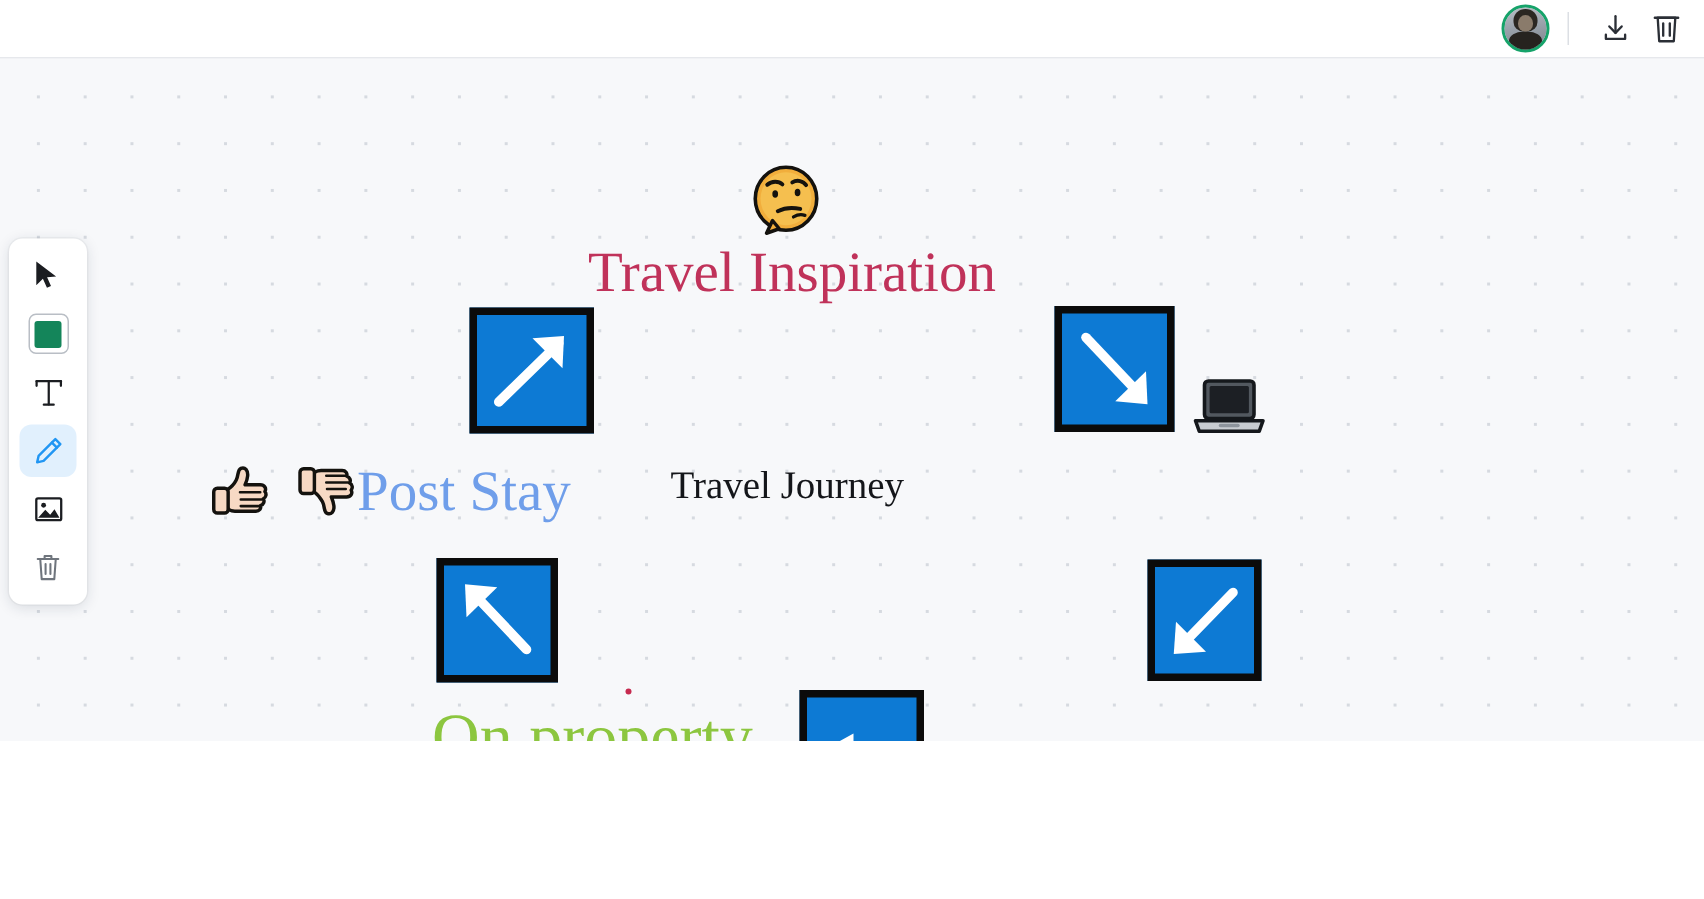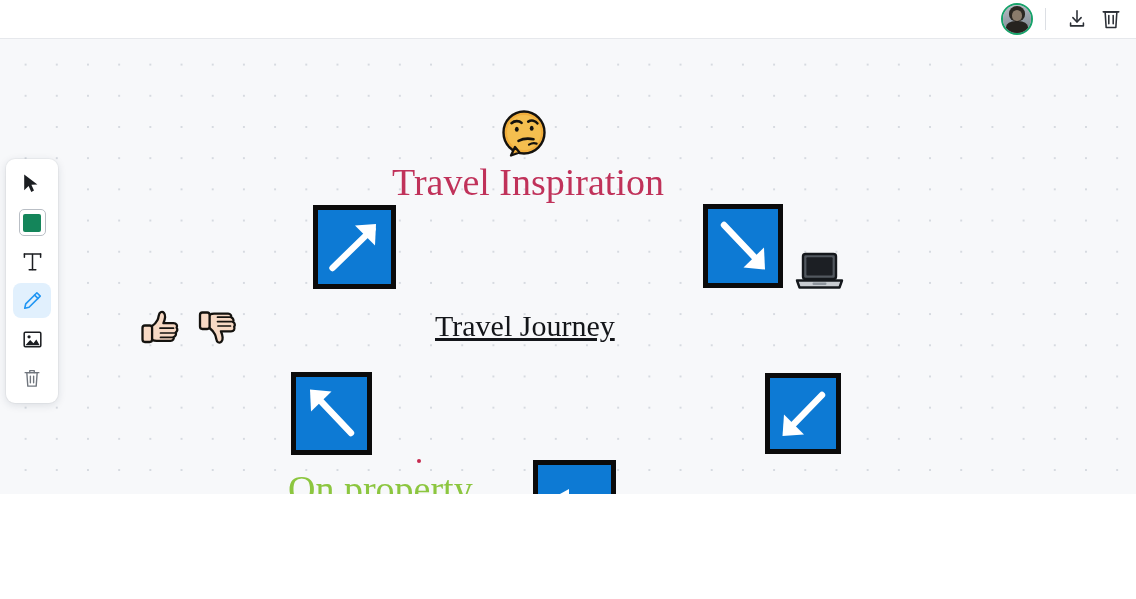--- a/index.html
+++ b/index.html
@@ -309,41 +309,42 @@
     </div>
 
     <div class="pic" style="left:198px; top:264px;">
       <svg width="44" height="46" viewBox="0 0 44 46">
         <path d="M11 24.5 C11 24.5 15 27.6 17 31.5 C18.7 34.9 17.7 38.3 20.1 39.3 C22.9 40.4 24.9 37.9 24.6 34.3 C24.4 31.8 22.9 28.3 22.9 28.3 L33 28.3 C35.9 28.3 37.3 25.9 36.1 23.7 C37.4 22.3 36.9 19.9 35.1 19 C36.1 17.3 35.2 15.1 33.2 14.4 C33.7 12.6 32.5 10.7 30.1 10.7 L16.1 10.7 C13.1 10.7 11 12.1 11 14.1 Z" fill="#f7d9c4" stroke="#14120e" stroke-width="2.3" stroke-linejoin="round"></path>
         <rect x="2" y="9.5" width="9.6" height="16.5" rx="2.4" fill="#f7d9c4" stroke="#14120e" stroke-width="2.3"></rect>
         <path d="M19.5 14.2 L33 14.2 M19.5 18.6 L34 18.6 M20 23 L32.5 23" stroke="#14120e" stroke-width="1.7" stroke-linecap="round" fill="none"></path>
       </svg>
     </div>
 
-
-    <div class="node-label" style="left:435px; top:272px; color:#14161a; font-size:30px;text-decoration:underline;">Travel Journey</div>
+    <div class="node-label" style="left:238px; top:270px; color:#6f9eea; font-size:38px;">Post Stay</div>
+
+    <div class="node-label" style="left:447px; top:272px; color:#14161a; font-size:26px;">Travel Journey</div>
 
 
     <div class="arrow-box" style="left:291px; top:333px; width:81px; height:83px;">
       <svg viewBox="0 0 71 73">
         <path d="M55 56 L19 18" stroke="#ffffff" stroke-width="6.4" stroke-linecap="round" fill="none"></path>
         <path d="M14 12.5 L35.5 14.5 L15 34.5 Z" fill="#ffffff"></path>
       </svg>
     </div>
 
     <div class="arrow-box" style="left:765px; top:334px; width:76px; height:81px;">
       <svg viewBox="0 0 66 71">
         <path d="M52 17 L18 52" stroke="#ffffff" stroke-width="6.4" stroke-linecap="round" fill="none"></path>
         <path d="M12.5 58 L14 36.5 L34 56.5 Z" fill="#ffffff"></path>
       </svg>
     </div>
 
     <div class="red-dot" style="left:417px; top:420px;"></div>
 
-    <div class="node-label" style="left:288px; top:431px; color:#8cc63f; font-size:38px;">On property</div>
+    <div class="node-label" style="left:288px; top:431px; color:#8cc63f; font-size:44px;">On property</div>
 
     <div class="arrow-box" style="left:533px; top:421px; width:83px; height:80px;">
       <svg viewBox="0 0 73 70">
         <path d="M26 35 L60 35" stroke="#ffffff" stroke-width="6.6" stroke-linecap="butt" fill="none"></path>
         <path d="M11 35 L31 24 L31 46 Z" fill="#ffffff"></path>
       </svg>
     </div>
 
 
     <div class="pic" style="left:358px; top:490px;">

